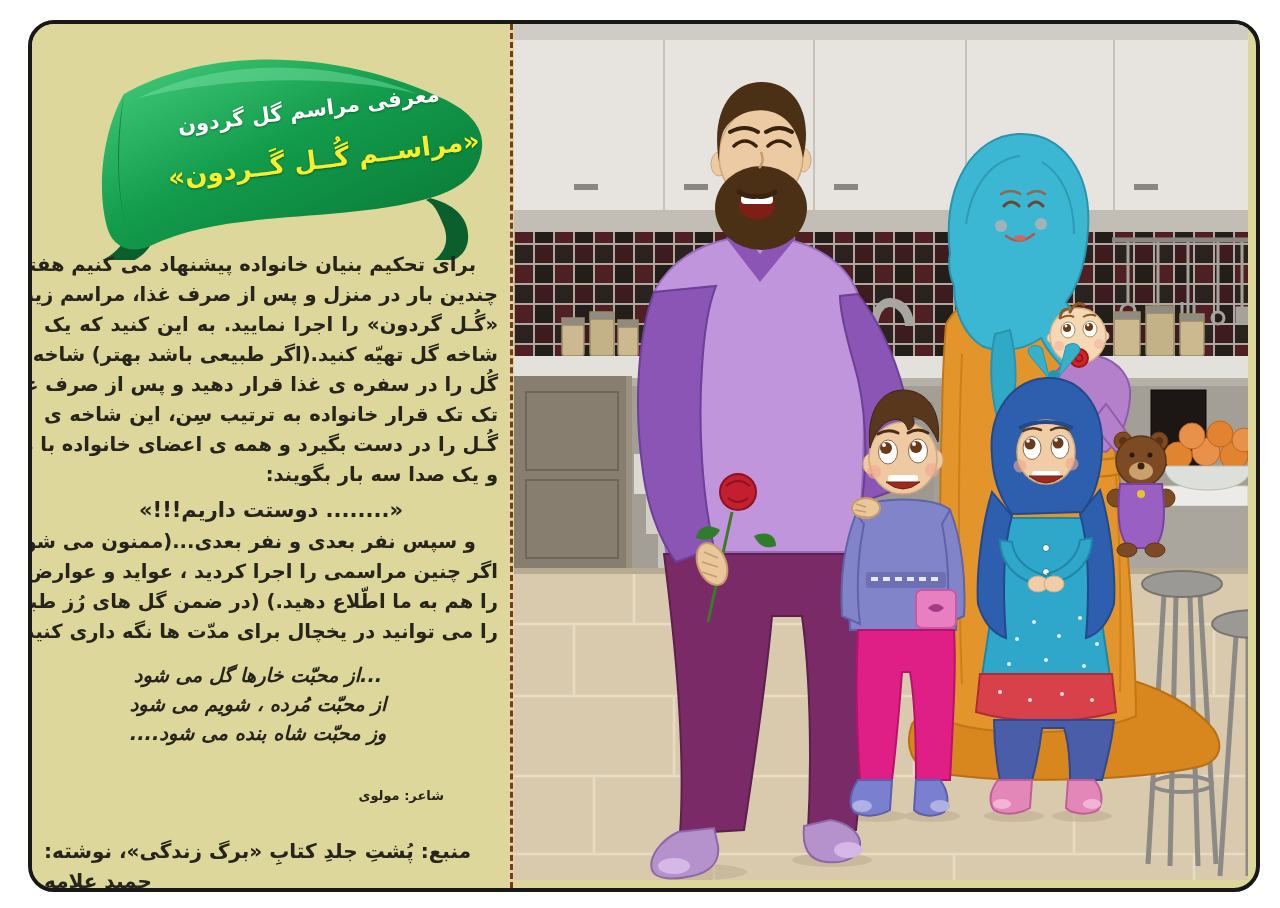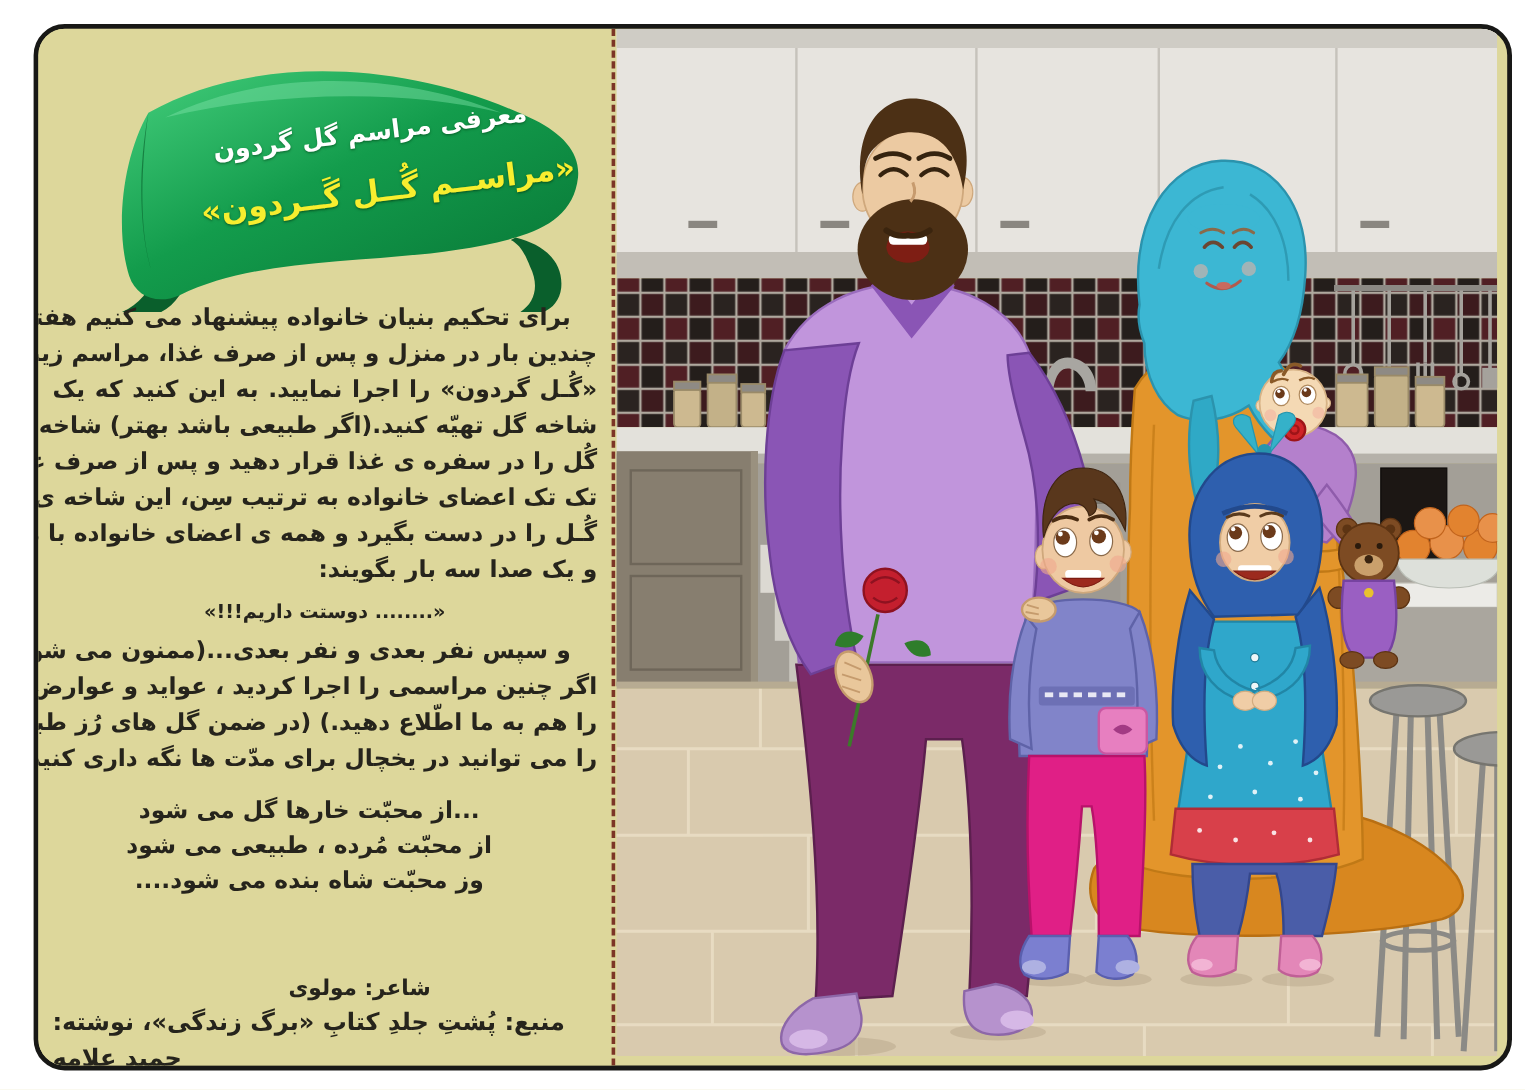--- a/index.html
+++ b/index.html
@@ -17,25 +17,25 @@
     text-shadow:0 1px 2px rgba(0,60,20,.55);}
   .banner-sub{position:absolute;right:24px;top:116px;transform:rotate(-7deg);
     font-size:26px;font-weight:700;color:#f7ee2f;white-space:nowrap;
     text-shadow:0 1px 2px rgba(0,50,15,.6);}
   
   .tblock{position:absolute;right:12px;left:12px;font-weight:700;}
   .line{font-size:19.5px;height:30px;line-height:30px;text-align:justify;text-align-last:justify;white-space:nowrap;}
   .line.indent{padding-right:22px;}
   .line.endline{text-align:right;text-align-last:right;}
   .p1{top:226px;}
-  .slogan{top:470px;text-align:center;font-size:16px;height:32px;line-height:32px;}
+  .slogan{top:470px;text-align:center;font-size:21px;height:32px;line-height:32px;}
   .p2{top:503px;}
   .poem{top:637px;right:66px;left:40px;}
-  .poem .line{text-align:right;text-align-last:center;height:29px;line-height:29px;}
-  .poet{top:757px;right:66px;left:40px;font-size:18px;text-align:center;padding-left:84px;height:30px;line-height:30px;margin-top:28px;}
+  .poem .line{text-align:right;text-align-last:center;height:29px;line-height:29px;font-style:italic;}
+  .poet{top:757px;right:66px;left:40px;font-size:13px;text-align:right;padding-left:84px;height:30px;line-height:30px;}
   .source{top:812px;font-size:20px;text-align:left;height:30px;line-height:30px;}
 </style>
 </head>
 <body>
 
 <div class="frame">
 
   <div class="panel">
 
     <div class="banner">
@@ -56,37 +56,37 @@
       <div class="banner-title">معرفی مراسم گل گردون</div>
       <div class="banner-sub">«مراســم گُــل گَــردون»</div>
     </div>
 
     <div class="tblock p1">
       <div class="line indent">برای تحکیم بنیان خانواده پیشنهاد می کنیم هفته ای</div>
       <div class="line">چندین بار در منزل و پس از صرف غذا، مراسم زیبای</div>
       <div class="line">«گُـل گردون» را اجرا نمایید. به این کنید که یک</div>
       <div class="line">شاخه گل تهیّه کنید.(اگر طبیعی باشد بهتر) شاخه ی</div>
       <div class="line">گُل را در سفره ی غذا قرار دهید و پس از صرف غذا ،</div>
-      <div class="line">تک تک اعضای خانواده به ترتیب سِن، این شاخه ی</div>
+      <div class="line">تک تک قرار خانواده به ترتیب سِن، این شاخه ی</div>
       <div class="line">گُـل را در دست بگیرد و همه ی اعضای خانواده با هم</div>
       <div class="line endline">و یک صدا سه بار بگویند:</div>
     </div>
 
     <div class="tblock slogan">«........ دوستت داریم!!!»</div>
 
     <div class="tblock p2">
       <div class="line indent">و سپس نفر بعدی و نفر بعدی...(ممنون می شویم</div>
       <div class="line">اگر چنین مراسمی را اجرا کردید ، عواید و عوارض آن</div>
       <div class="line">را هم به ما اطّلاع دهید.) (در ضمن گل های رُز طبیعی</div>
       <div class="line">را می توانید در یخچال برای مدّت ها نگه داری کنید.)</div>
     </div>
 
     <div class="tblock poem">
       <div class="line">...از محبّت خارها گل می شود</div>
-      <div class="line">از محبّت مُرده ، طبیعی می شود</div>
+      <div class="line">از محبّت مُرده ، شویم می شود</div>
       <div class="line">وز محبّت شاه بنده می شود....</div>
     </div>
     <div class="tblock poet">شاعر: مولوی</div>
 
     <div class="tblock source">منبع: پُشتِ جلدِ کتابِ «برگ زندگی»، نوشته: حمید علامه</div>
   </div>
 
   <div class="divider"></div>
 
   <div class="illus">

